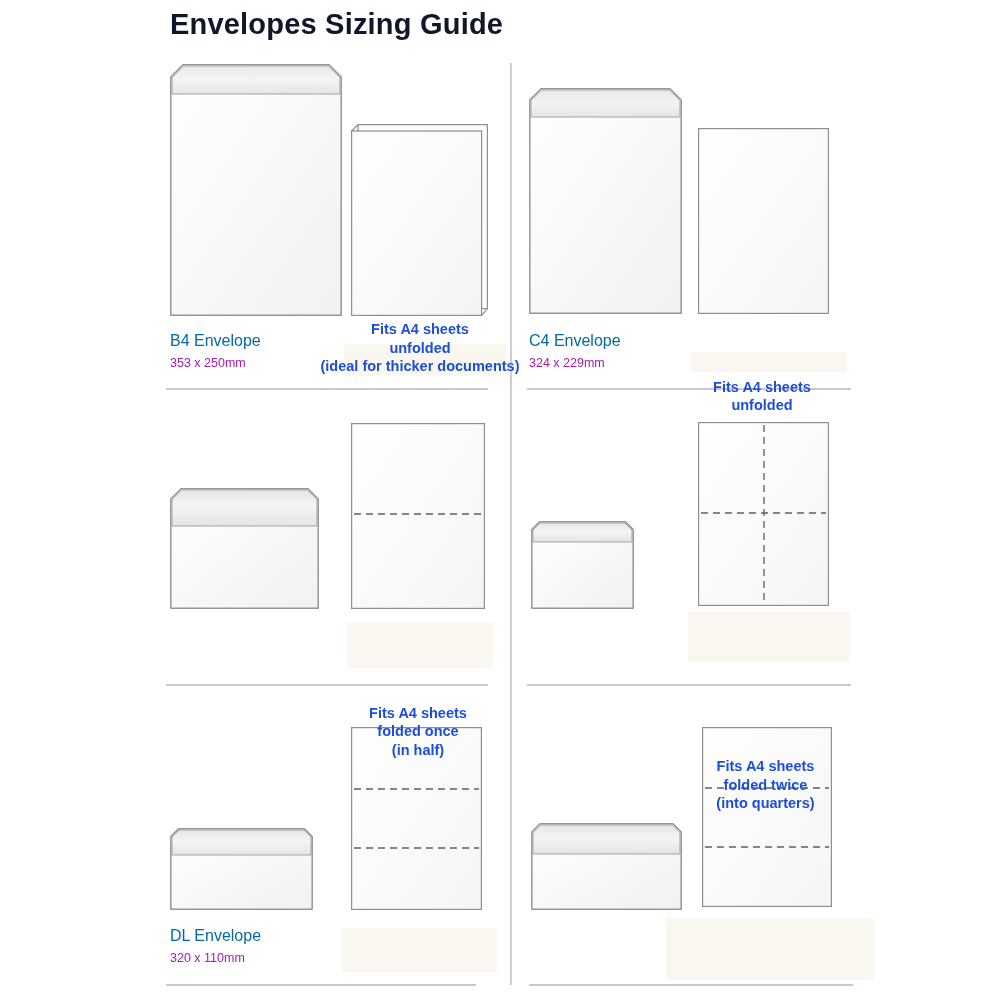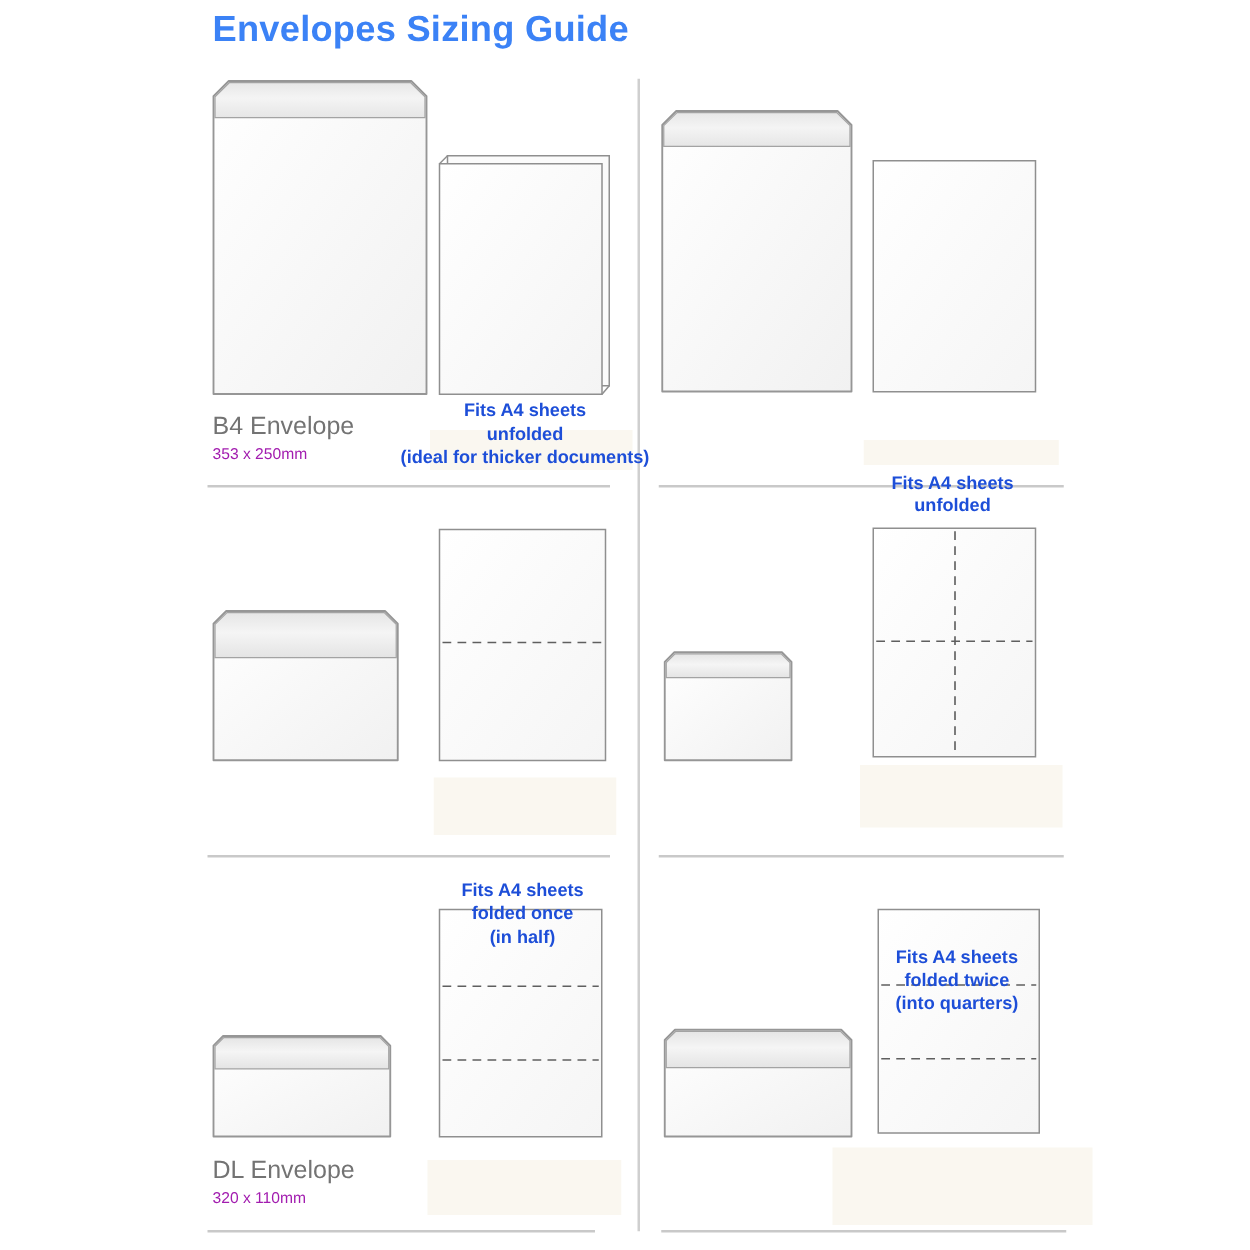--- a/index.html
+++ b/index.html
@@ -2,23 +2,23 @@
 <html><head>
 <meta charset="utf-8">
 <style>
   html,body{margin:0;padding:0;background:#ffffff;}
   #canvas{
     position:relative;width:1000px;height:1000px;background:#ffffff;overflow:hidden;
     font-family:"Liberation Sans", sans-serif;
   }
   .abs{position:absolute;}
   .title{
-    font-size:29px;font-weight:700;color:#3b82f6;letter-spacing:0.2px;
+    font-size:29px;font-weight:700;color:#0f172a;letter-spacing:0.2px;
   }
-  .env-name{font-size:20px;color:#737373;line-height:24px;}
+  .env-name{font-size:16px;color:#0369a1;line-height:24px;}
   .env-dims{font-size:12.5px;color:#a21caf;line-height:15px;margin-top:3px;}
   .fits{
     font-size:14.5px;font-weight:700;color:#1d4ed8;line-height:18.5px;
     text-align:center;white-space:pre-line;position:relative;z-index:2;
   }
   .cream{background:#faf7f0;z-index:1;}
   .vdiv{width:2px;background:#cfcfcf;}
   .hdiv{height:2px;background:#c9c9c9;}
   svg{display:block;overflow:visible;}
 </style>
@@ -100,20 +100,24 @@
   <svg class="abs" style="left:698px;top:128px;" width="131" height="186" viewBox="0 0 131 186">
     <defs>
       <linearGradient id="gC4s" x1="0" y1="0" x2="1" y2="1">
         <stop offset="0" stop-color="#ffffff"></stop>
           <stop offset="1" stop-color="#f5f5f5"></stop>
       </linearGradient>
     </defs>
     <rect x="0.6" y="0.6" width="129.8" height="184.8" fill="url(#gC4s)" stroke="#8f8f8f" stroke-width="1.2"></rect>
   </svg>
 
+  <div class="abs" style="left:529px;top:329px;">
+    <div class="env-name">C4 Envelope</div>
+    <div class="env-dims">324 x 229mm</div>
+  </div>
   <div class="abs fits" style="left:672px;top:322px;width:180px;">Fits A4 sheets
 unfolded</div>
 
   <svg class="abs" style="left:170px;top:488px;" width="149" height="121" viewBox="0 0 149 121">
     <defs>
       <linearGradient id="gC5b" x1="0" y1="0" x2="1" y2="1">
         <stop offset="0" stop-color="#ffffff"></stop>
           <stop offset="1" stop-color="#f1f1f1"></stop>
       </linearGradient>
       <linearGradient id="gC5f" x1="0" y1="0" x2="0" y2="1">

